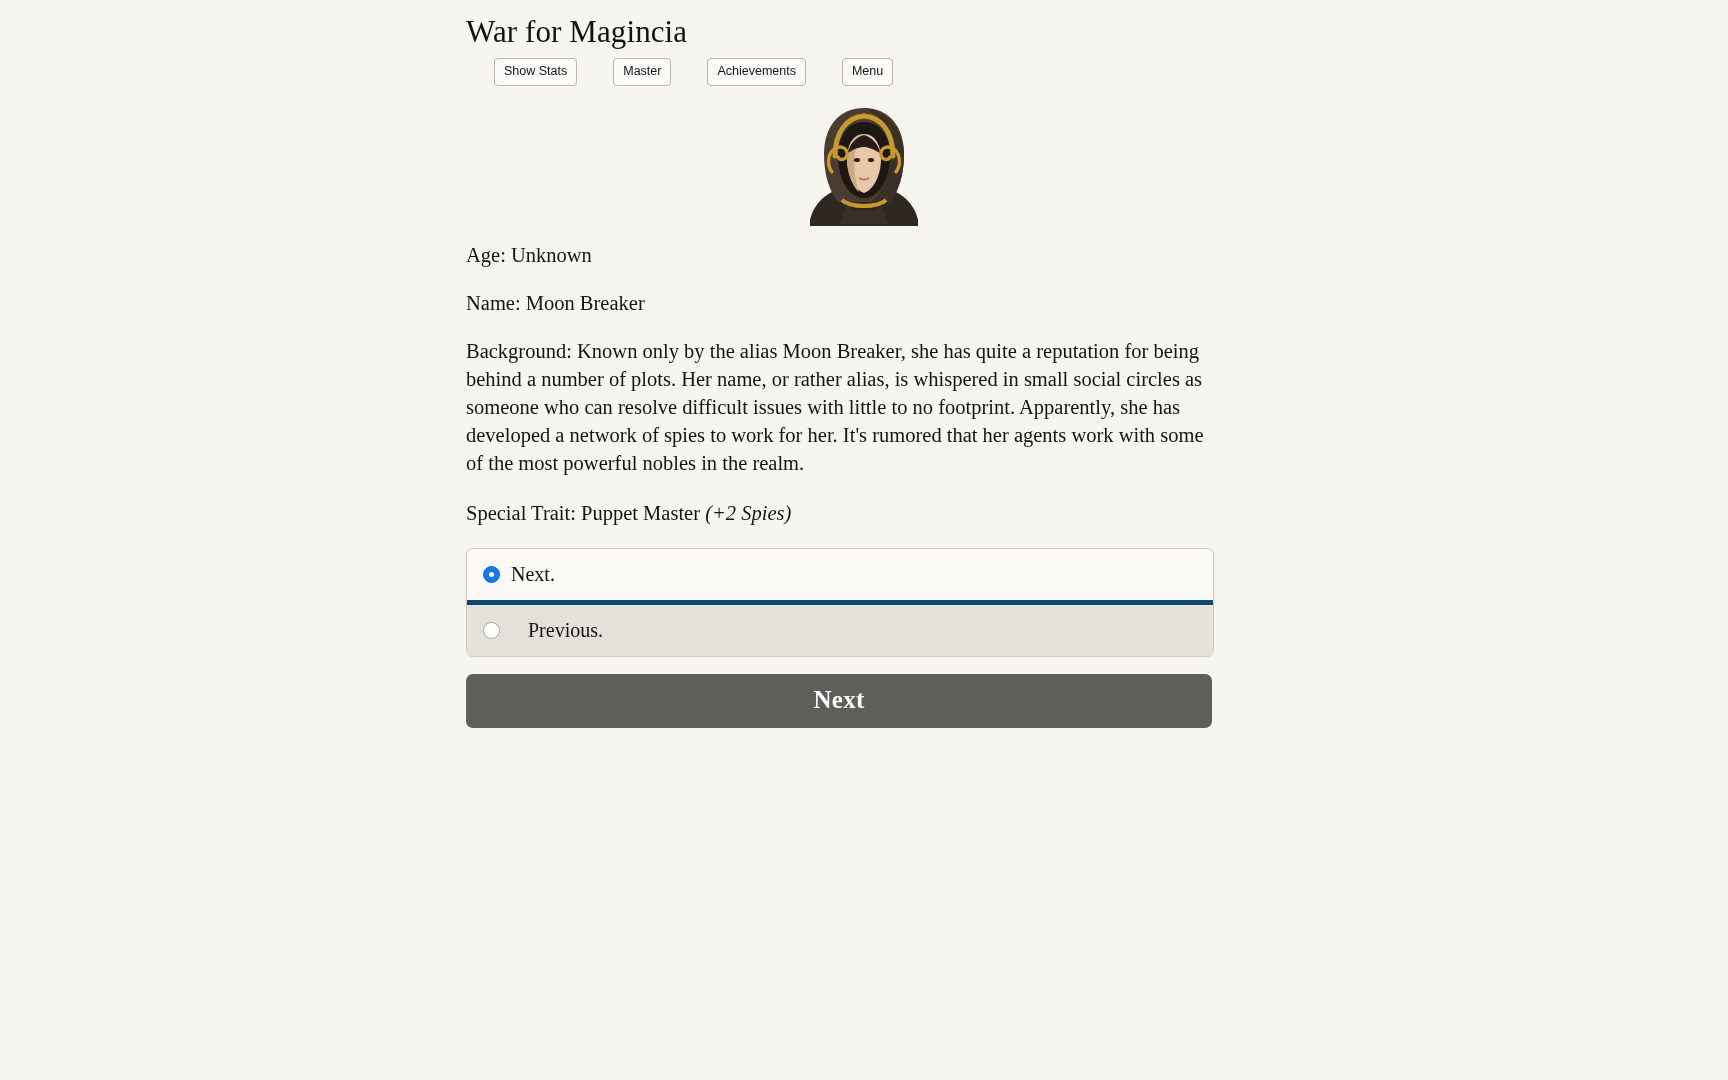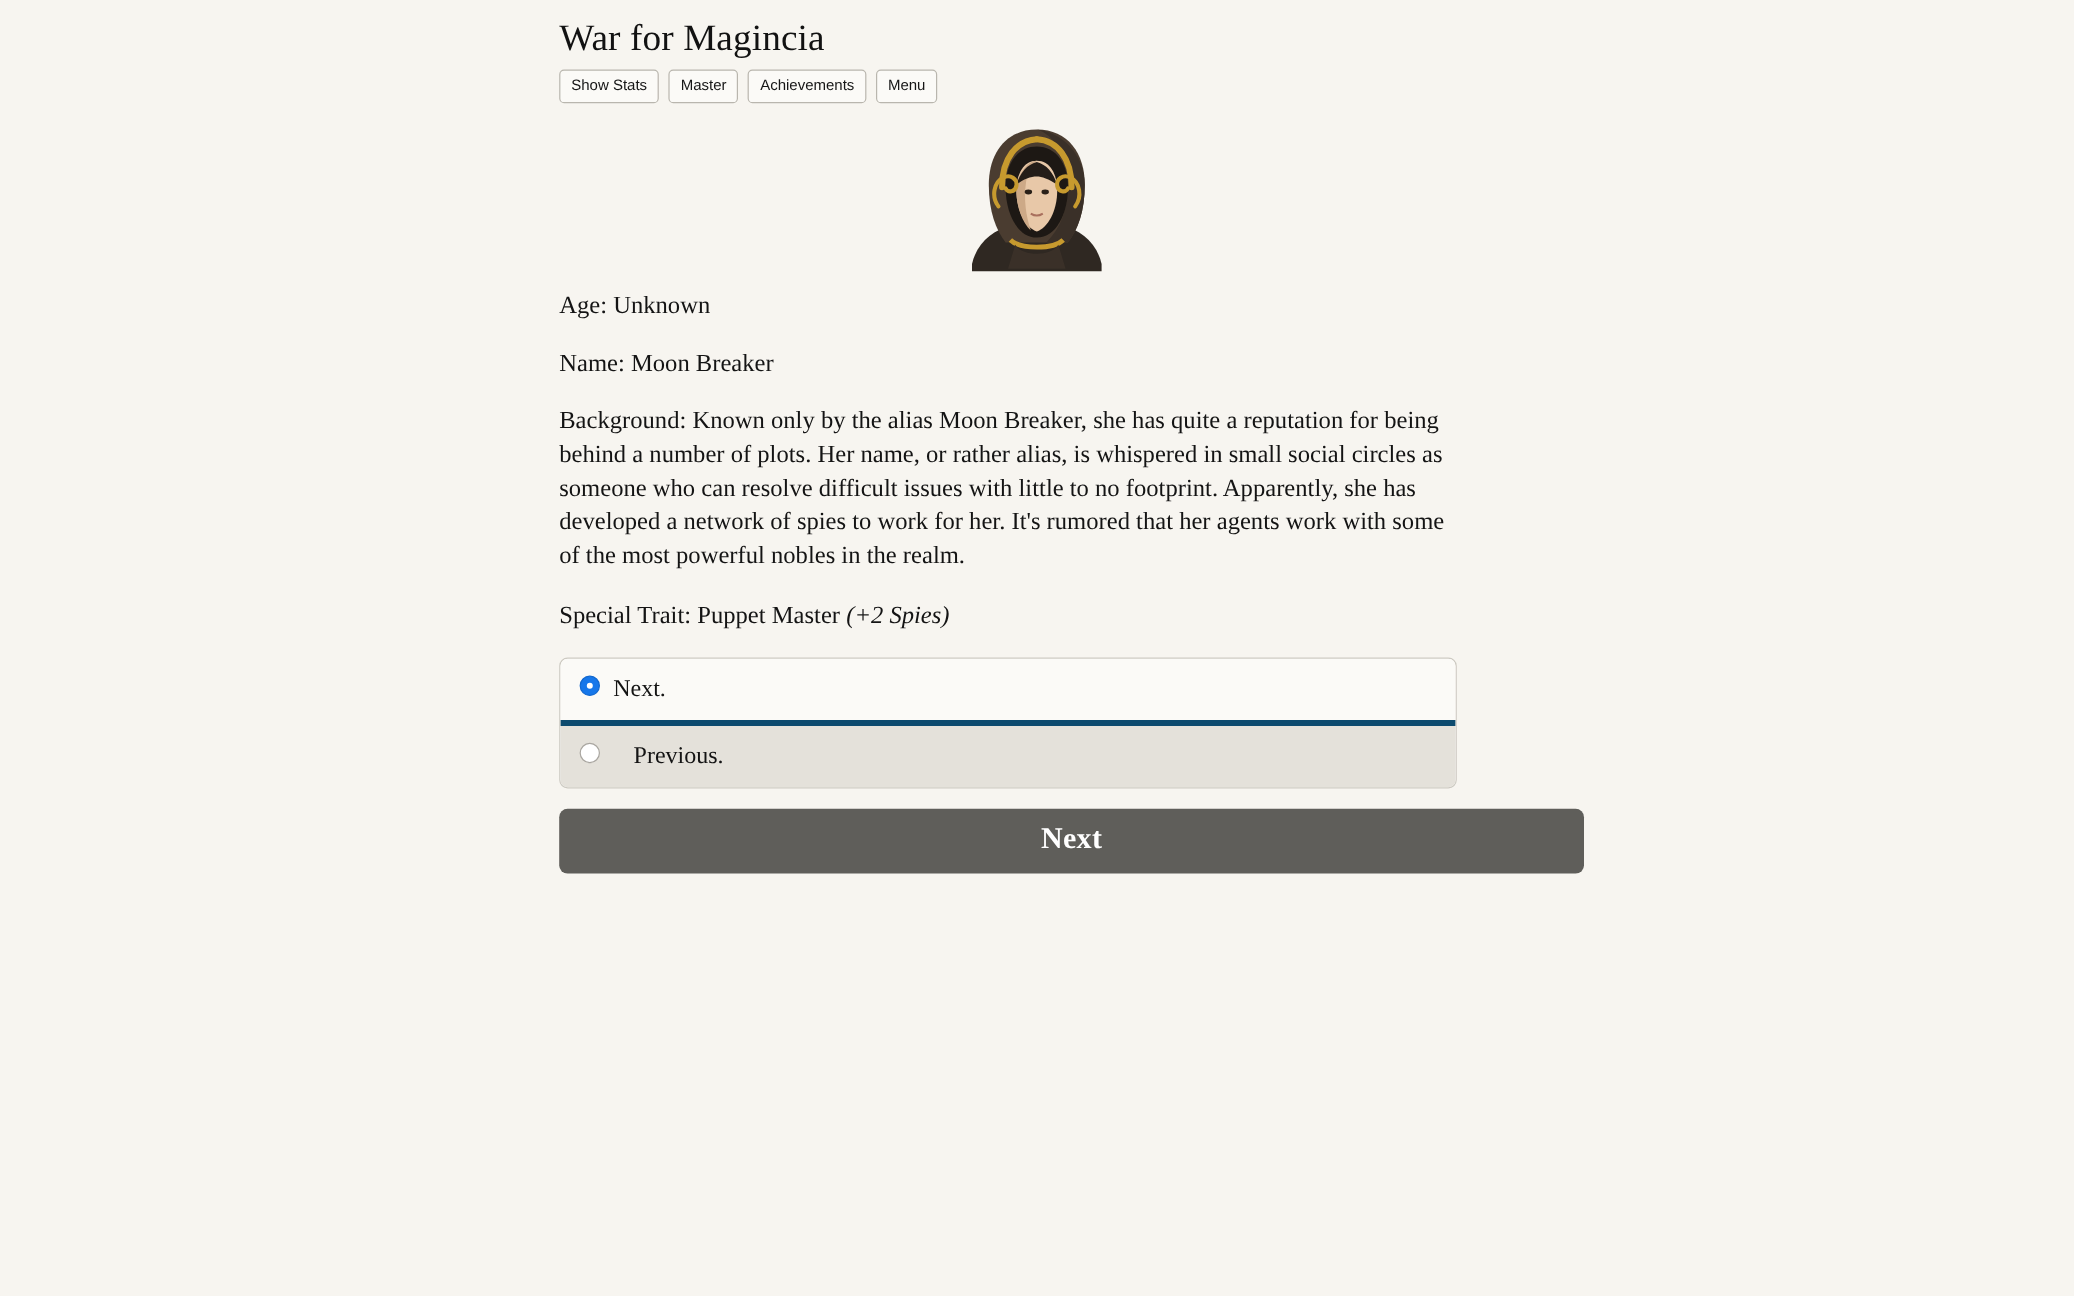--- a/index.html
+++ b/index.html
@@ -41,20 +41,21 @@
   .tool-btn {
     font-family: "Liberation Sans", sans-serif;
     font-size: 12.5px;
     line-height: 1;
     padding: 6px 9px 7px 9px;
     background: #fbfaf7;
     border: 1px solid #b9b6ae;
     border-radius: 4px;
     color: #161616;
     cursor: pointer;
+    margin-left: 28px;
   }
 
   .portrait-wrap {
     display: flex;
     justify-content: center;
     margin: 18px 0 14px 0;
   }
   .portrait {
     width: 124px;
     height: 124px;
@@ -79,21 +80,21 @@
   .choices {
     margin: 4px 0 0 2px;
     border: 1px solid #cdcac2;
     border-radius: 7px;
     overflow: hidden;
     background: #fbfaf7;
     width: 746px;
   }
   .choice {
     display: flex;
-    align-items: flex-start;
+    align-items: center;
     gap: 11px;
     padding: 14px 16px;
     font-size: 20px;
     cursor: pointer;
     background: #fbfaf7;
   }
   .choice + .choice {
     border-top: 5px solid #0c4a6e;
     gap: 28px;
   }
@@ -123,21 +124,21 @@
     height: 5px;
     border-radius: 50%;
     background: #fff;
   }
   .choice-label {
     color: #141414;
   }
 
   .next-btn {
     display: block;
-    width: 854px;
+    width: 746px;
     margin: 17px 0 0 2px;
     padding: 12px 0 14px 0;
     background: #5f5e5a;
     color: #ffffff;
     border: none;
     border-radius: 7px;
     font-family: "Liberation Serif", serif;
     font-size: 25px;
     font-weight: bold;
     letter-spacing: 0.3px;

